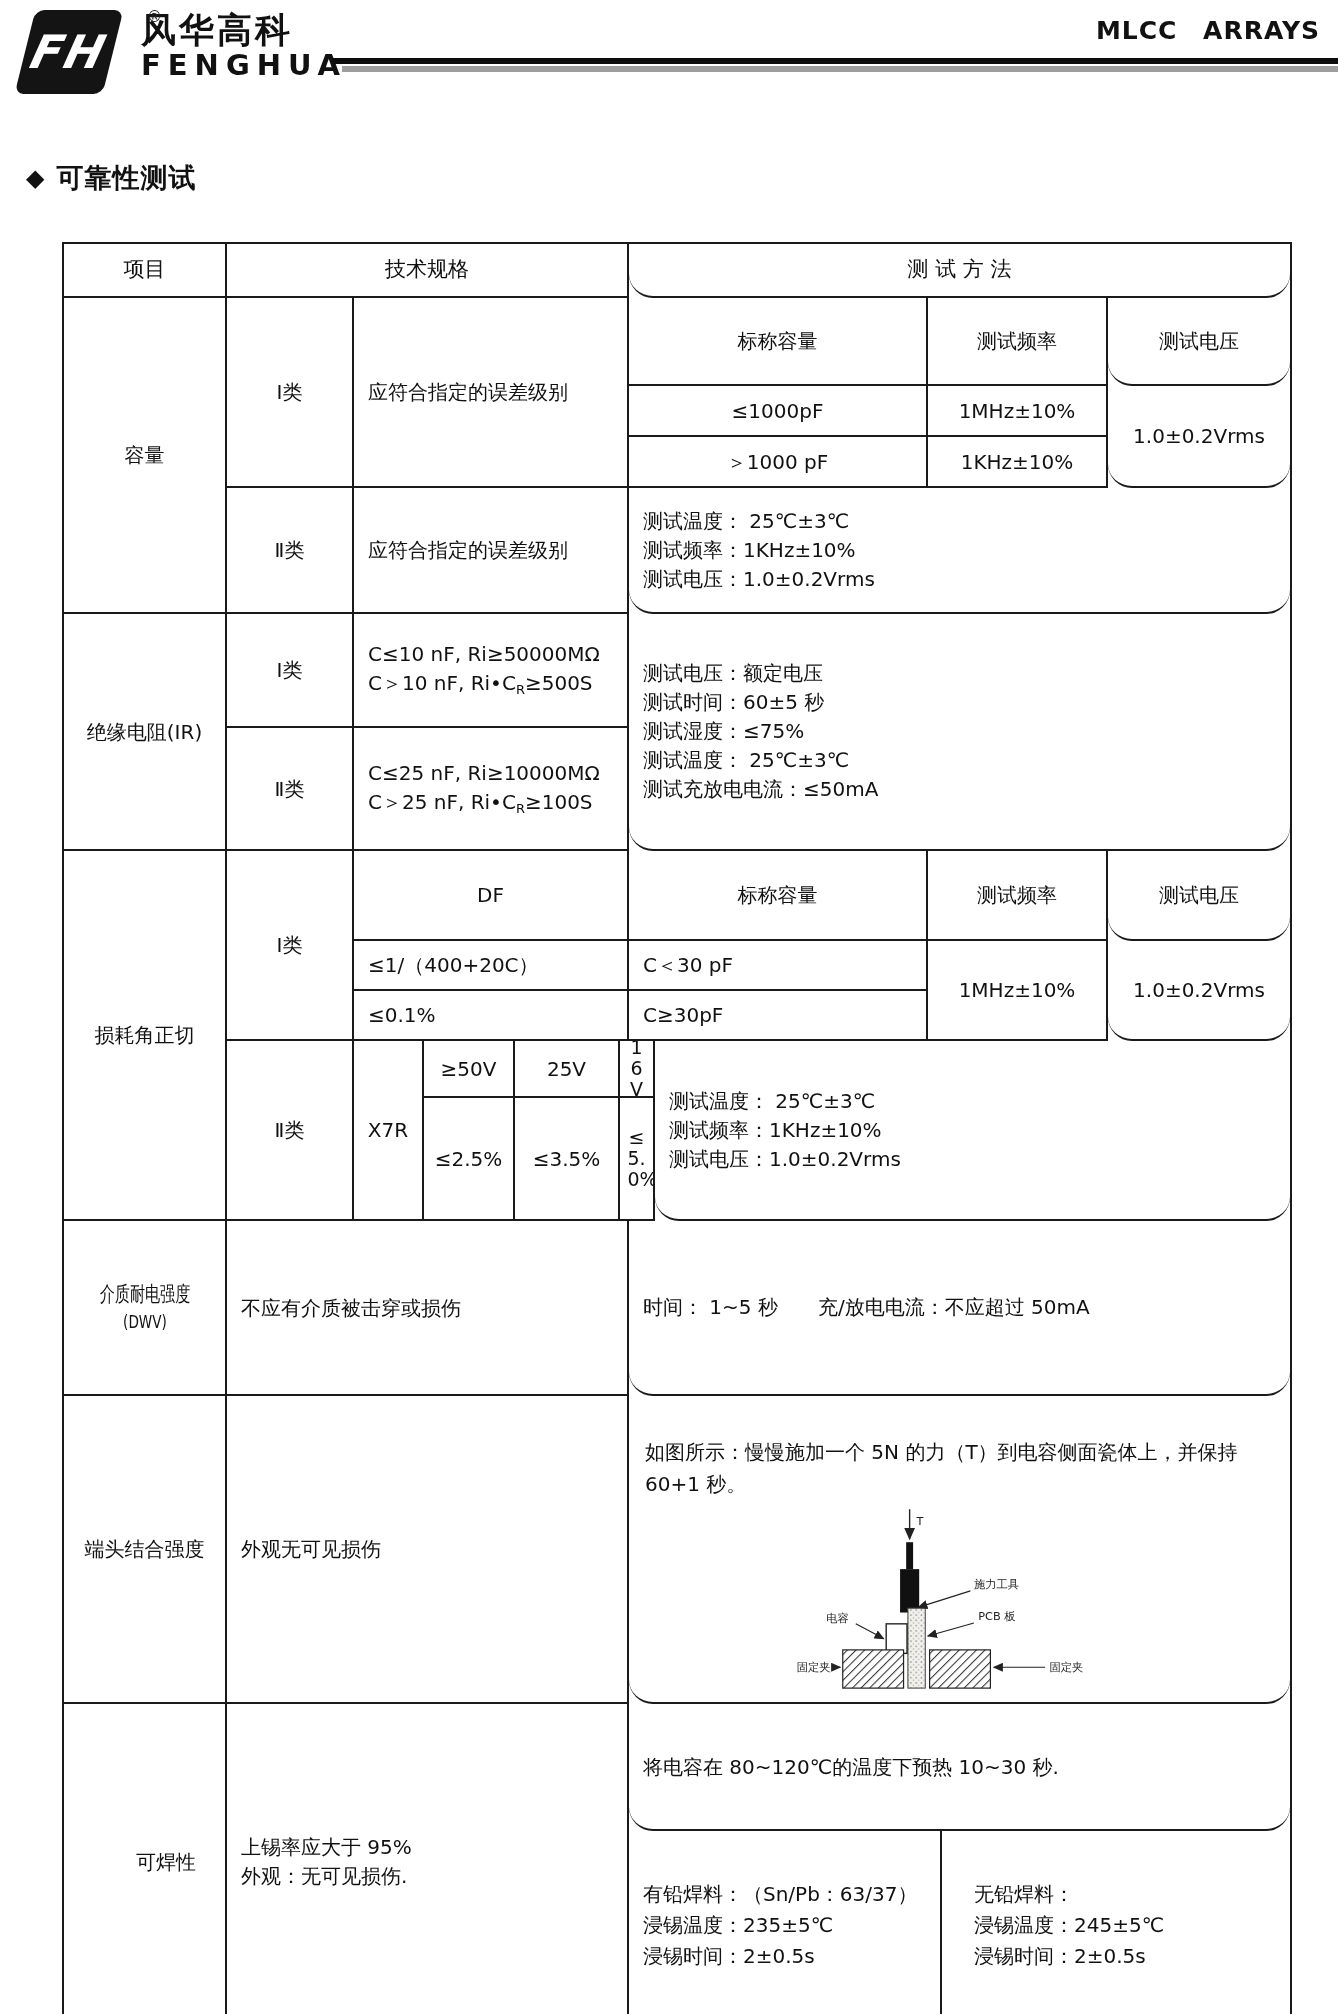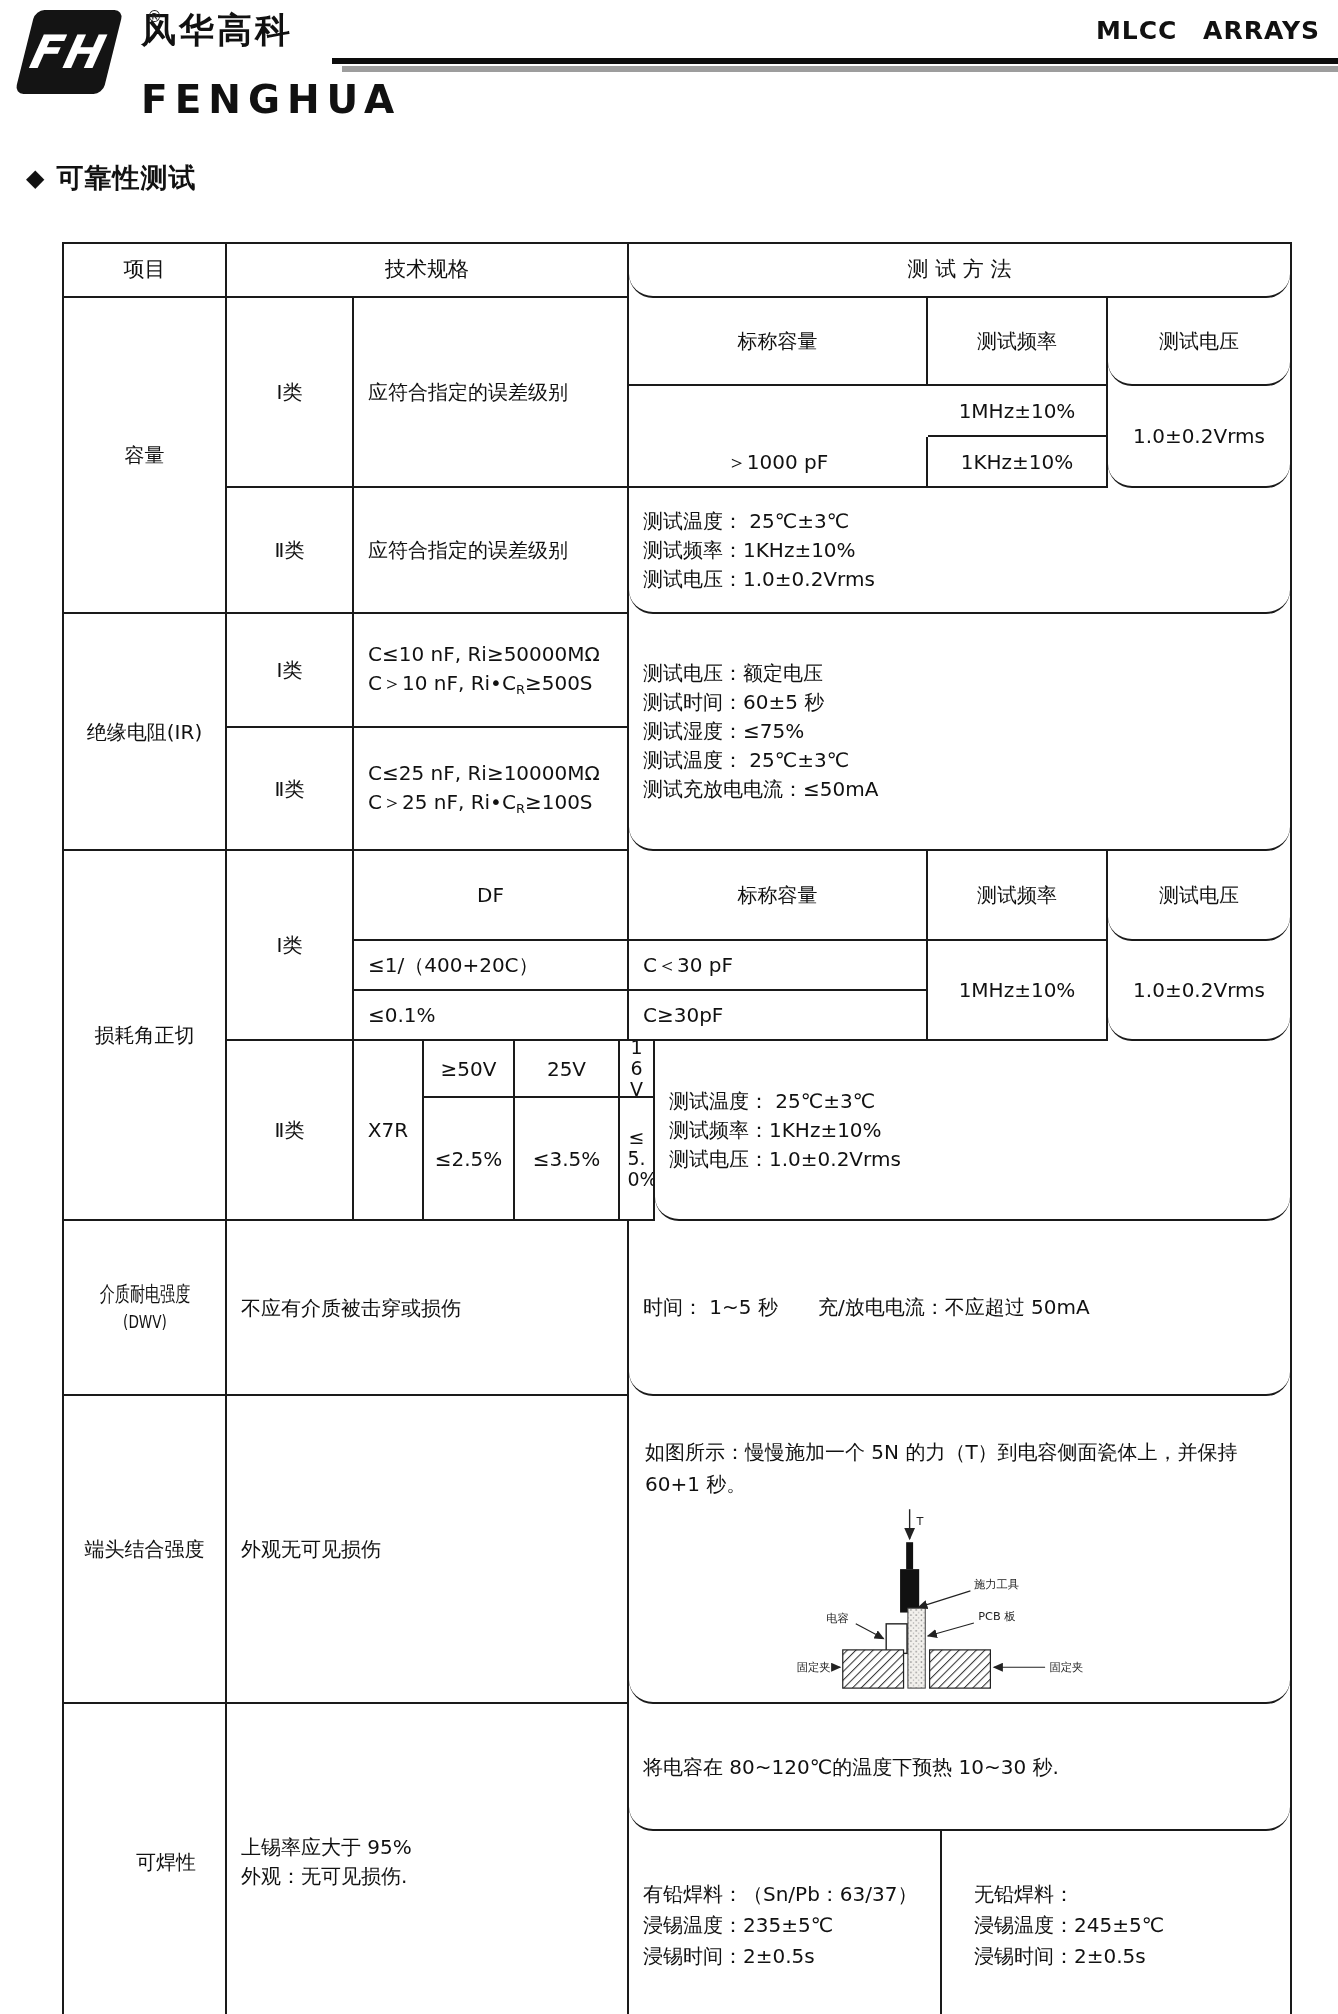--- a/index.html
+++ b/index.html
@@ -6,21 +6,21 @@
   #page{position:relative;width:1338px;height:2014px;background:#fff;overflow:hidden;
         font-family:"DejaVu Sans","Liberation Sans",sans-serif;color:#111;}
   
   .hdr-logo{position:absolute;left:25px;top:10px;display:flex;align-items:flex-start;gap:14px;}
   .logo-mark{position:relative;width:88px;height:84px;background:#141414;border-radius:9px;
              transform:skewX(-14deg);display:flex;align-items:center;justify-content:center;}
   .logo-mark span{color:#fff;font-weight:bold;font-style:italic;font-size:46px;letter-spacing:2px;}
   .logo-reg{position:absolute;left:122px;top:-2px;font-size:15px;color:#222;}
   .brand{display:flex;flex-direction:column;margin-left:14px;}
   .brand-cn{font-size:35px;font-weight:bold;letter-spacing:3px;line-height:1.15;}
-  .brand-en{font-size:39px;font-weight:bold;letter-spacing:7px;line-height:1.1;margin-top:29px;}
+  .brand-en{font-size:29px;font-weight:bold;letter-spacing:7px;line-height:1.1;}
   .rule-black{position:absolute;left:332px;top:58px;width:1006px;height:6px;background:#0c0c0c;}
   .rule-gray{position:absolute;left:342px;top:66px;width:996px;height:6px;background:#9d9d9d;}
   .product{position:absolute;right:18px;top:16px;font-size:25px;font-weight:bold;word-spacing:16px;letter-spacing:1px;}
   
   .title{position:absolute;left:26px;top:160px;display:flex;align-items:center;gap:12px;}
   .title .dia{font-size:24px;line-height:1;}
   .title .txt{font-size:27px;font-weight:bold;letter-spacing:1px;}
   
   .rtable{position:absolute;left:62px;top:208px;display:grid;
     grid-template-columns:163px 127px 70px 91px 105px 9px 26px 273px 14px 166px 182px;
@@ -72,20 +72,21 @@
     <div class="c hdr" style="grid-area:1/1/2/2">项目</div>
     <div class="c hdr" style="grid-area:1/2/2/7">技术规格</div>
     <div class="c hdr er" style="grid-area:1/7/2/12">测 试 方 法</div>
 
     <div class="c" style="grid-area:2/1/6/2">容量</div>
     <div class="c" style="grid-area:2/2/5/3">Ⅰ类</div>
     <div class="c left" style="grid-area:2/3/5/7">应符合指定的误差级别</div>
     <div class="c" style="grid-area:2/7/3/9">标称容量</div>
     <div class="c" style="grid-area:2/9/3/11">测试频率</div>
     <div class="c er" style="grid-area:2/11/3/12">测试电压</div>
+    <div class="c" style="grid-area:3/7/4/9">≤1000pF</div>
     <div class="c" style="grid-area:3/9/4/11">1MHz±10%</div>
     <div class="c er" style="grid-area:3/11/5/12">1.0±0.2Vrms</div>
     <div class="c" style="grid-area:4/7/5/9">＞1000 pF</div>
     <div class="c" style="grid-area:4/9/5/11">1KHz±10%</div>
     <div class="c" style="grid-area:5/2/6/3">Ⅱ类</div>
     <div class="c left" style="grid-area:5/3/6/7">应符合指定的误差级别</div>
     <div class="c er left" style="grid-area:5/7/6/12">
       <div class="lines">
         <div>测试温度： 25℃±3℃</div>
         <div>测试频率：1KHz±10%</div>

